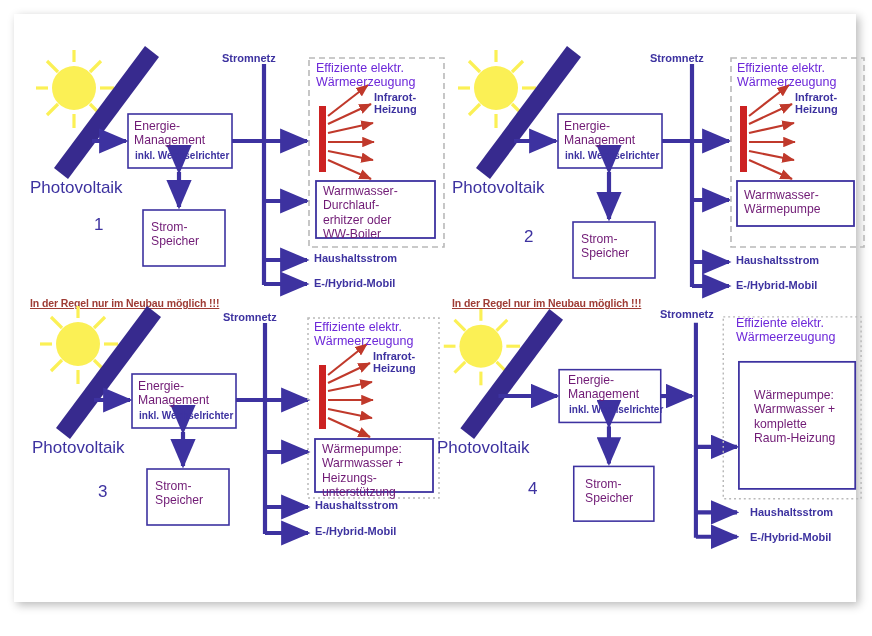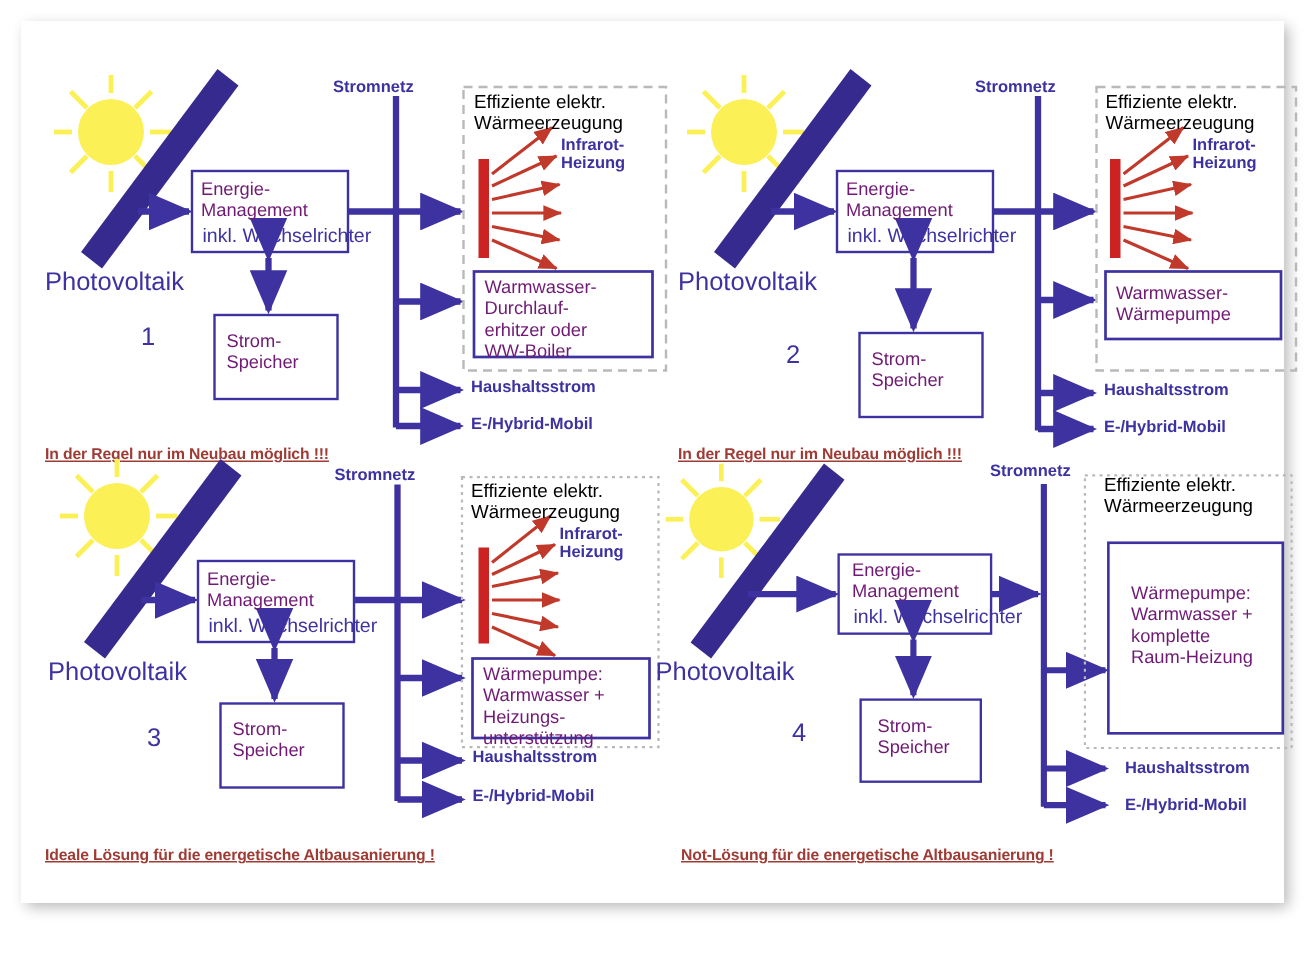--- a/index.html
+++ b/index.html
@@ -36,24 +36,24 @@
   
   .lbl {
     position: absolute;
     color: #3d32a0;
     font-family: "Liberation Sans", sans-serif;
     white-space: pre;
     line-height: 1.12;
   }
   .lbl-big { font-size: 17px; }
   .lbl-bold { font-weight: bold; font-size: 11px; }
-  .lbl-small { font-size: 13px; font-weight: normal; }
+  .lbl-small { font-size: 10px; font-weight: bold; }
   .lbl-num { font-size: 17px; color:#3d32a0; }
   .lbl-gray {
-    color: #000000;
+    color: #6d28d9;
     font-size: 12.5px;
     line-height:1.15;
   }
   .lbl-red {
     color: #9e3b34;
     font-size: 10.5px;
     font-weight: bold;
     text-decoration: underline;
     letter-spacing: -0.1px;
   }
@@ -268,21 +268,20 @@
 Wärmeerzeugung</div>
   <div class="lbl lbl-bold" style="left:351px; top:58px;">Infrarot-
 Heizung</div>
   <div class="boxtext" style="left:300px; top:150px;">Wärmepumpe:
 Warmwasser +
 Heizungs-
 unterstützung</div>
   <div class="lbl lbl-bold" style="left:293px; top:207px;">Haushaltsstrom</div>
   <div class="lbl lbl-bold" style="left:293px; top:233px;">E-/Hybrid-Mobil</div>
   <div class="lbl lbl-num" style="left:76px; top:190px;">3</div>
-  <div class="lbl lbl-red" style="left:8px; top:273px;">Ideale Lösung für die energetische Altbausanierung !</div>
 </div>
 
 <div class="quad" id="q4">
   <svg class="svgwrap" viewBox="0 0 440 298" width="440" height="298">
     <g>
       <circle cx="48" cy="52" r="22" fill="#fbf055"></circle>
       <g stroke="#fbf055" stroke-width="3.2">
         <line x1="48" y1="14" x2="48" y2="26"></line>
         <line x1="48" y1="78" x2="48" y2="92"></line>
         <line x1="10" y1="52" x2="22" y2="52"></line>
@@ -318,17 +317,16 @@
 Speicher</div>
   <div class="lbl lbl-gray" style="left:302px; top:24px;">Effiziente elektr.
 Wärmeerzeugung</div>
   <div class="boxtext" style="left:320px; top:96px;">Wärmepumpe:
 Warmwasser +
 komplette
 Raum-Heizung</div>
   <div class="lbl lbl-bold" style="left:316px; top:214px;">Haushaltsstrom</div>
   <div class="lbl lbl-bold" style="left:316px; top:239px;">E-/Hybrid-Mobil</div>
   <div class="lbl lbl-num" style="left:94px; top:187px;">4</div>
-  <div class="lbl lbl-red" style="left:20px; top:273px;">Not-Lösung für die energetische Altbausanierung !</div>
 </div>
 
 </div>
 </div>
 
 </body></html>

